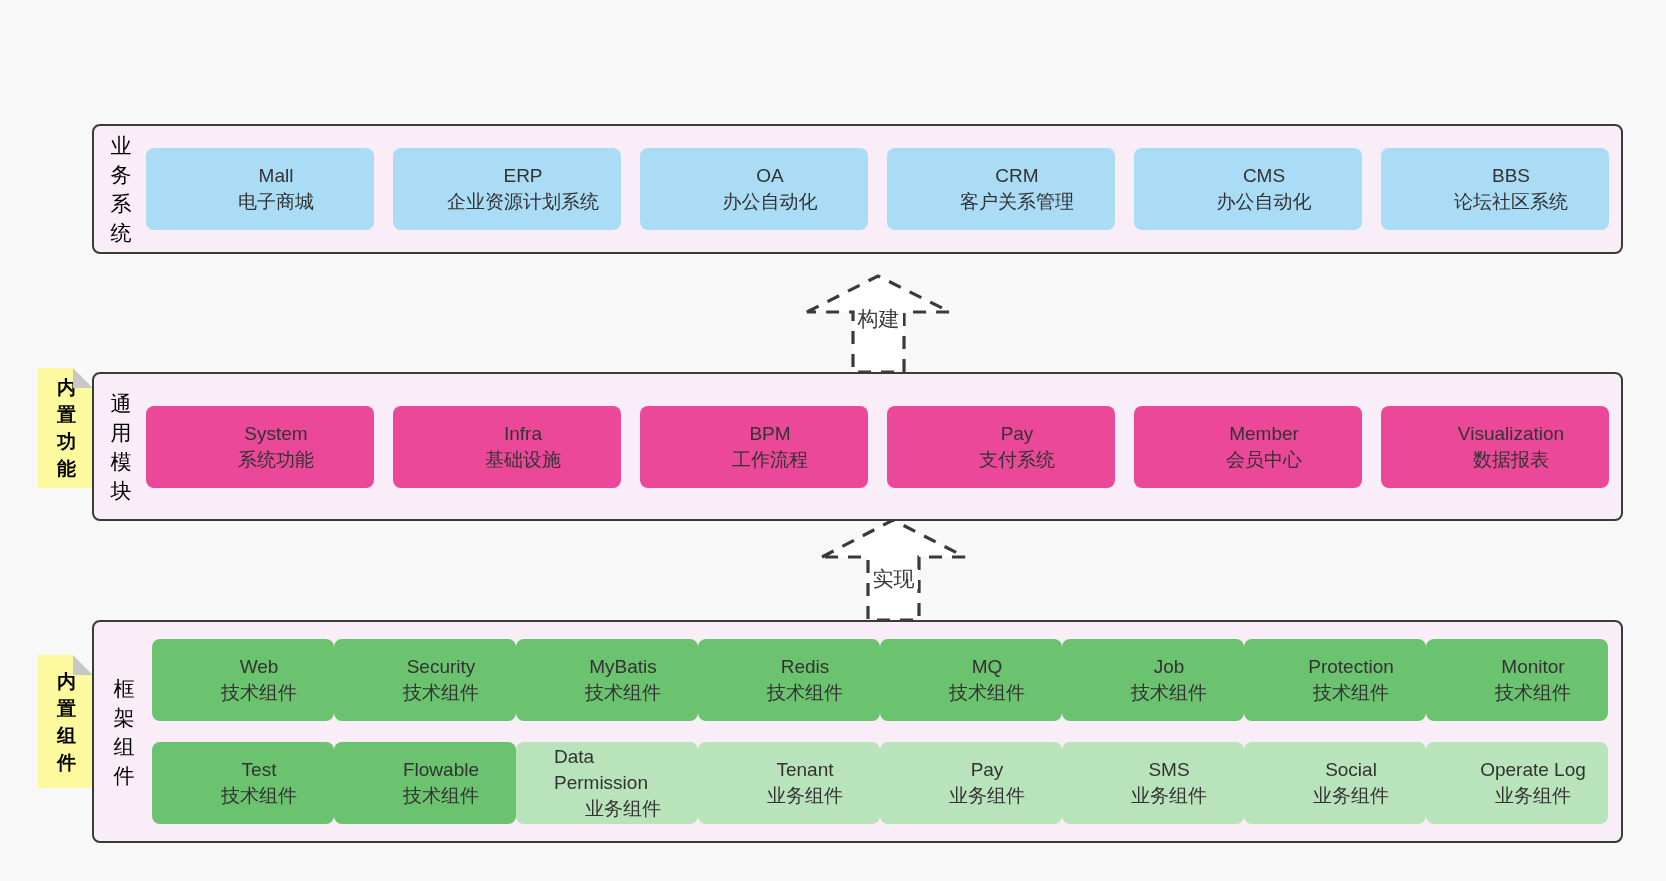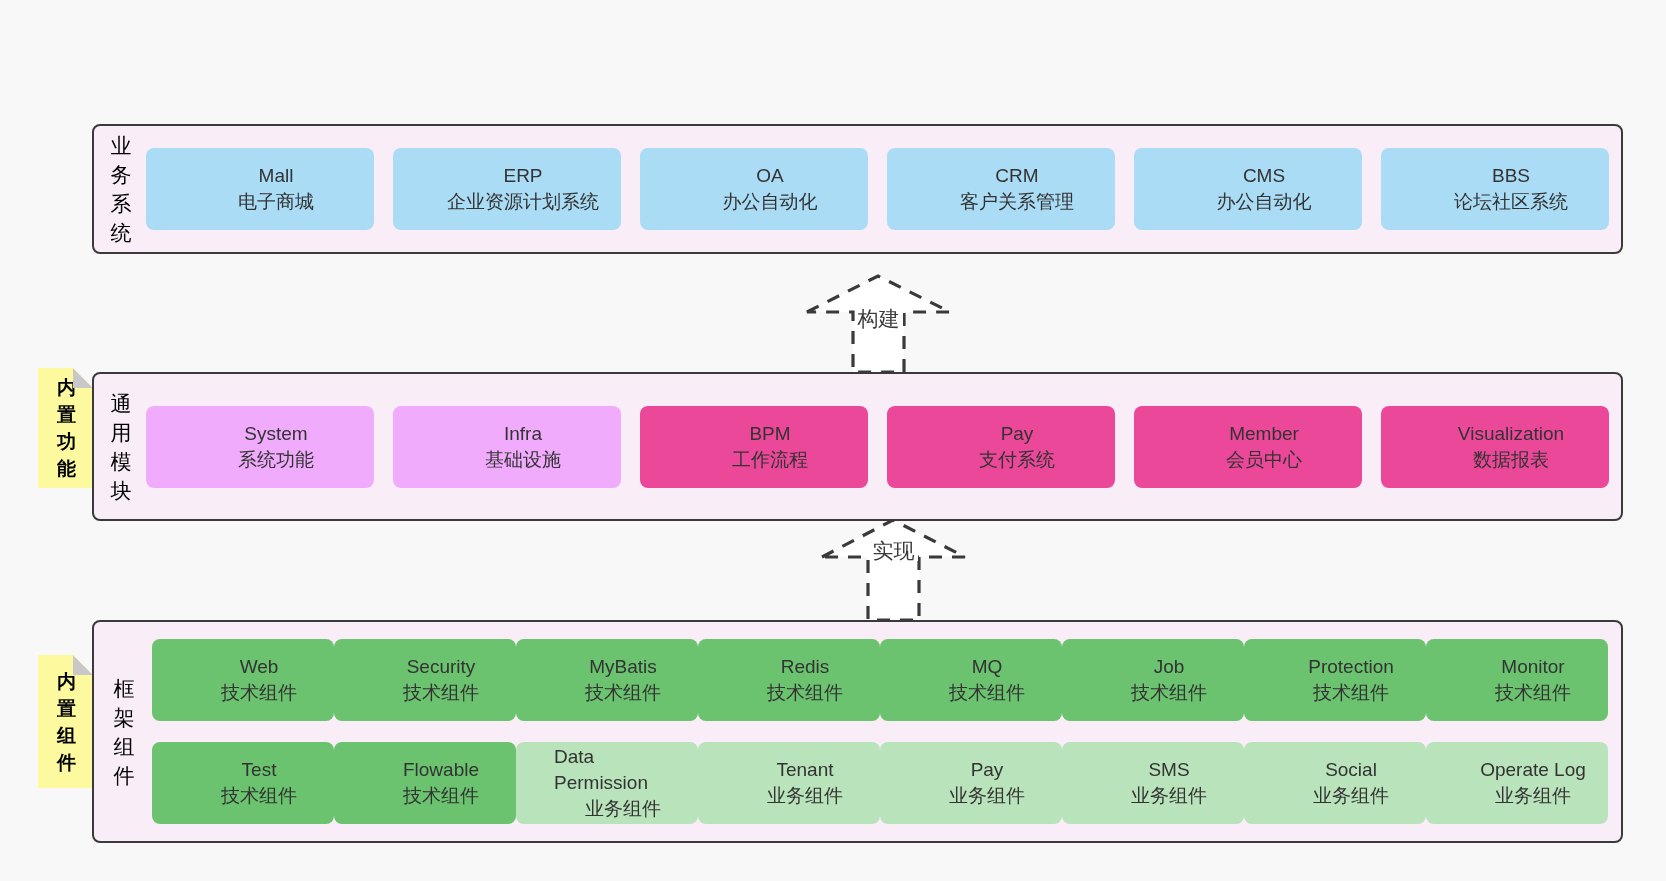--- a/index.html
+++ b/index.html
@@ -25,21 +25,21 @@
         gap:21px;padding-right:22px;}
   .row{display:flex;justify-content:space-between;}
 
   
   .bx{width:196px;height:82px;border-radius:8px;display:flex;flex-direction:column;
       align-items:center;justify-content:center;text-align:left;
       font-size:19px;line-height:26px;color:#333;padding-left:32px;}
   .bx.sm{width:150px;}
   .bx .t,.bx .s{padding:0 6px;}
   .blue{background:#aadcf5;}
-  .red{background:#f0abfc;}
+  .red{background:#ec4899;}
   .pink{background:#ec4899;}
   .gdark{background:#6bc36f;}
   .glight{background:#b9e3ba;}
 
   
   .sticky{position:absolute;left:38px;width:55px;background:#fcf99e;z-index:1;
           display:flex;align-items:center;justify-content:center;
           clip-path:polygon(0 0,calc(100% - 20px) 0,100% 20px,100% 100%,0 100%);
           box-shadow:1px 1px 2px rgba(0,0,0,.2);font-weight:bold;}
   .sticky .fold{position:absolute;top:0;right:0;width:20px;height:20px;
@@ -50,21 +50,21 @@
 
   
   .arrow{position:absolute;z-index:1;}
   .arrow svg{display:block;}
   .arrow .albl{position:absolute;left:0;right:0;text-align:center;}
   .arrow .albl span{display:inline-block;background:#ffffff;padding:0 3px;
           font-size:21px;line-height:20px;color:#3b3b3b;}
   .arrow1{left:805px;top:273px;width:147px;height:100px;}
   .arrow1 .albl{top:36px;}
   .arrow2{left:820px;top:517px;width:147px;height:104px;}
-  .arrow2 .albl{top:24px;}
+  .arrow2 .albl{top:52px;}
 </style>
 </head>
 <body>
 
 <div class="stage">
 
   <div class="sticky sticky2">
     <div class="fold"></div>
     <div class="vtext">内置功能</div>
   </div>

